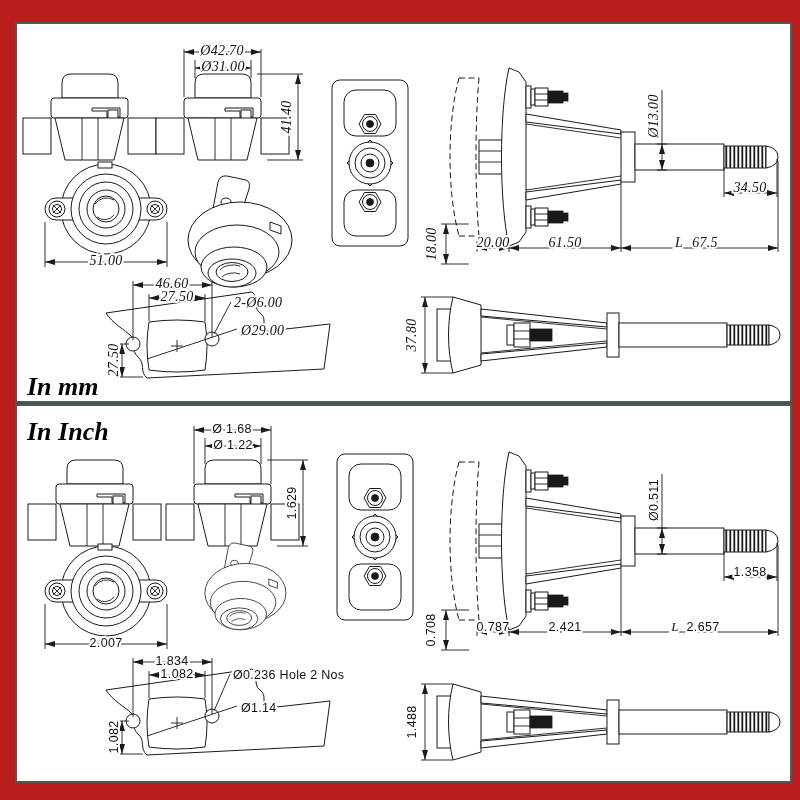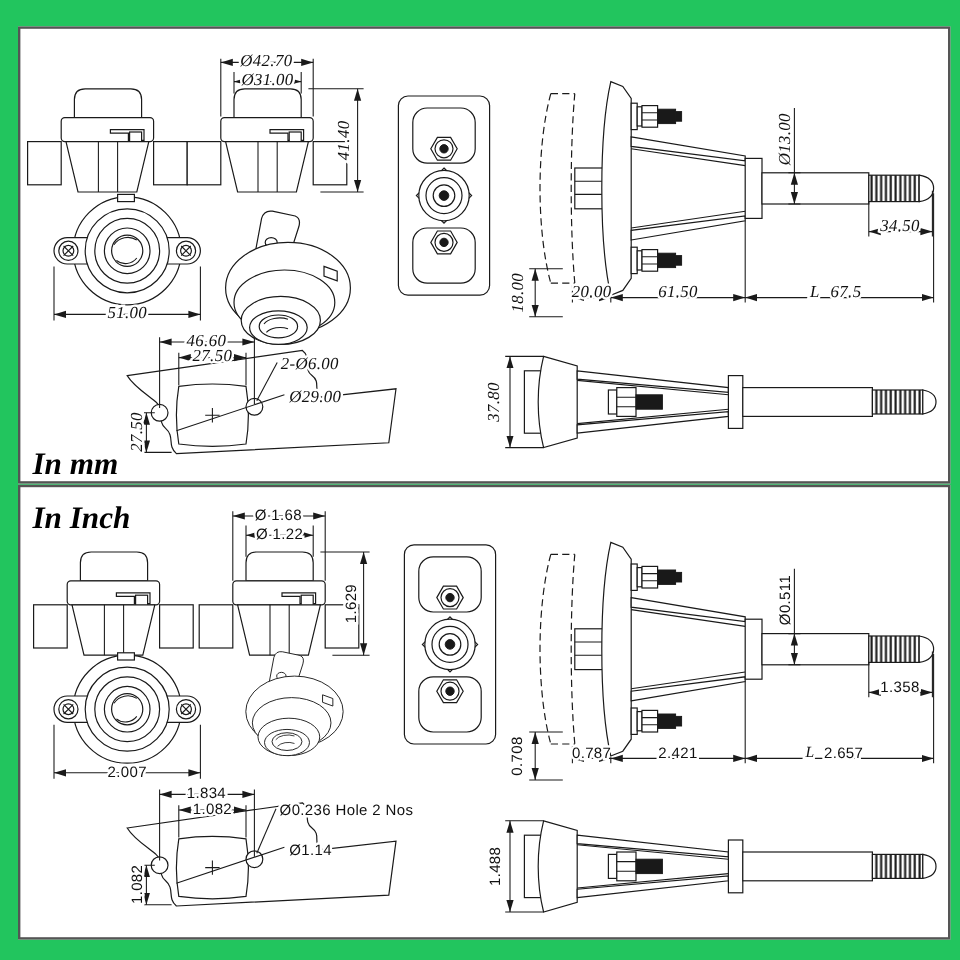--- a/index.html
+++ b/index.html
@@ -1,16 +1,16 @@
 <!DOCTYPE html>
 <html><head>
 <meta charset="utf-8">
 <style>
   html,body { margin:0; padding:0; background:#fff; }
-  .page { position:relative; width:800px; height:800px; background:#22c55e; overflow:hidden;
+  .page { position:relative; width:800px; height:800px; background:#b91c1c; overflow:hidden;
           font-family:"Liberation Sans", sans-serif; }
   svg.panel { position:absolute; left:15px; width:773px; background:#fff; }
   #panel-mm   { top:22px;  height:377px; border:2px solid #555; }
   #panel-inch { top:404px; height:375px; border:2px solid #555; }
   .v   { stroke:#1a1a1a; stroke-width:1; fill:#fff; }
   .ln  { stroke:#1a1a1a; stroke-width:0.9; fill:none; }
   .dash{ stroke:#1a1a1a; stroke-width:1; fill:none; stroke-dasharray:6 3.5; }
   .dk  { stroke:#1a1a1a; stroke-width:0.8; fill:#191919; }
   .arr { marker-start:url(#ar); marker-end:url(#ar); }
   .dt  { font-size:13px; fill:#111; text-anchor:middle; dominant-baseline:middle;

